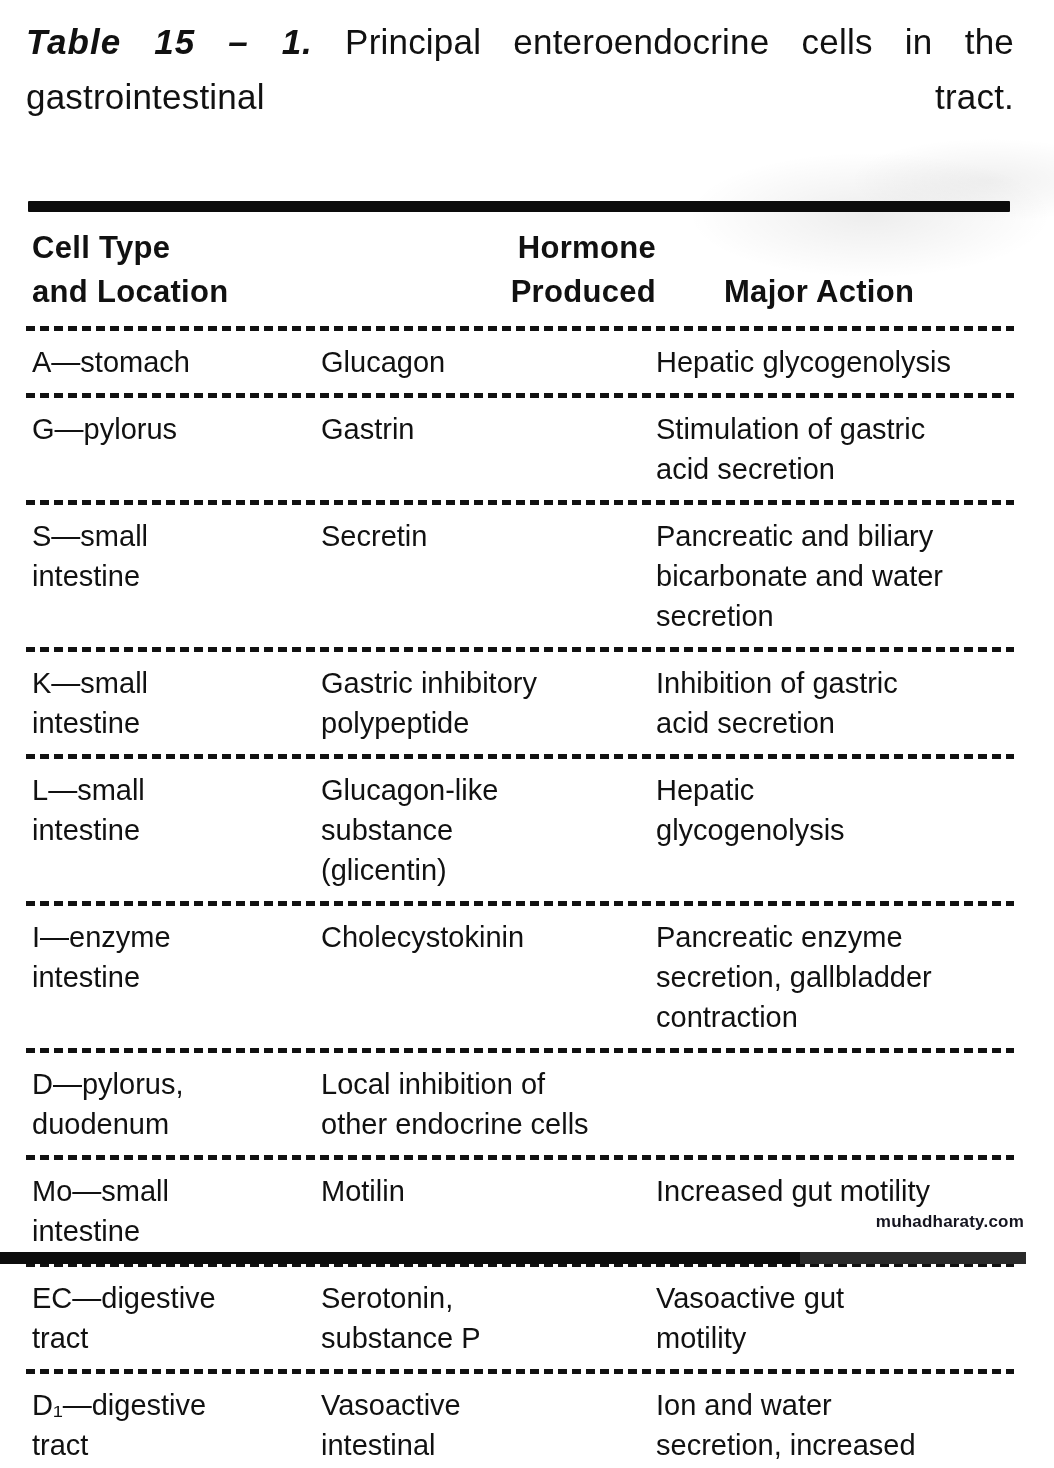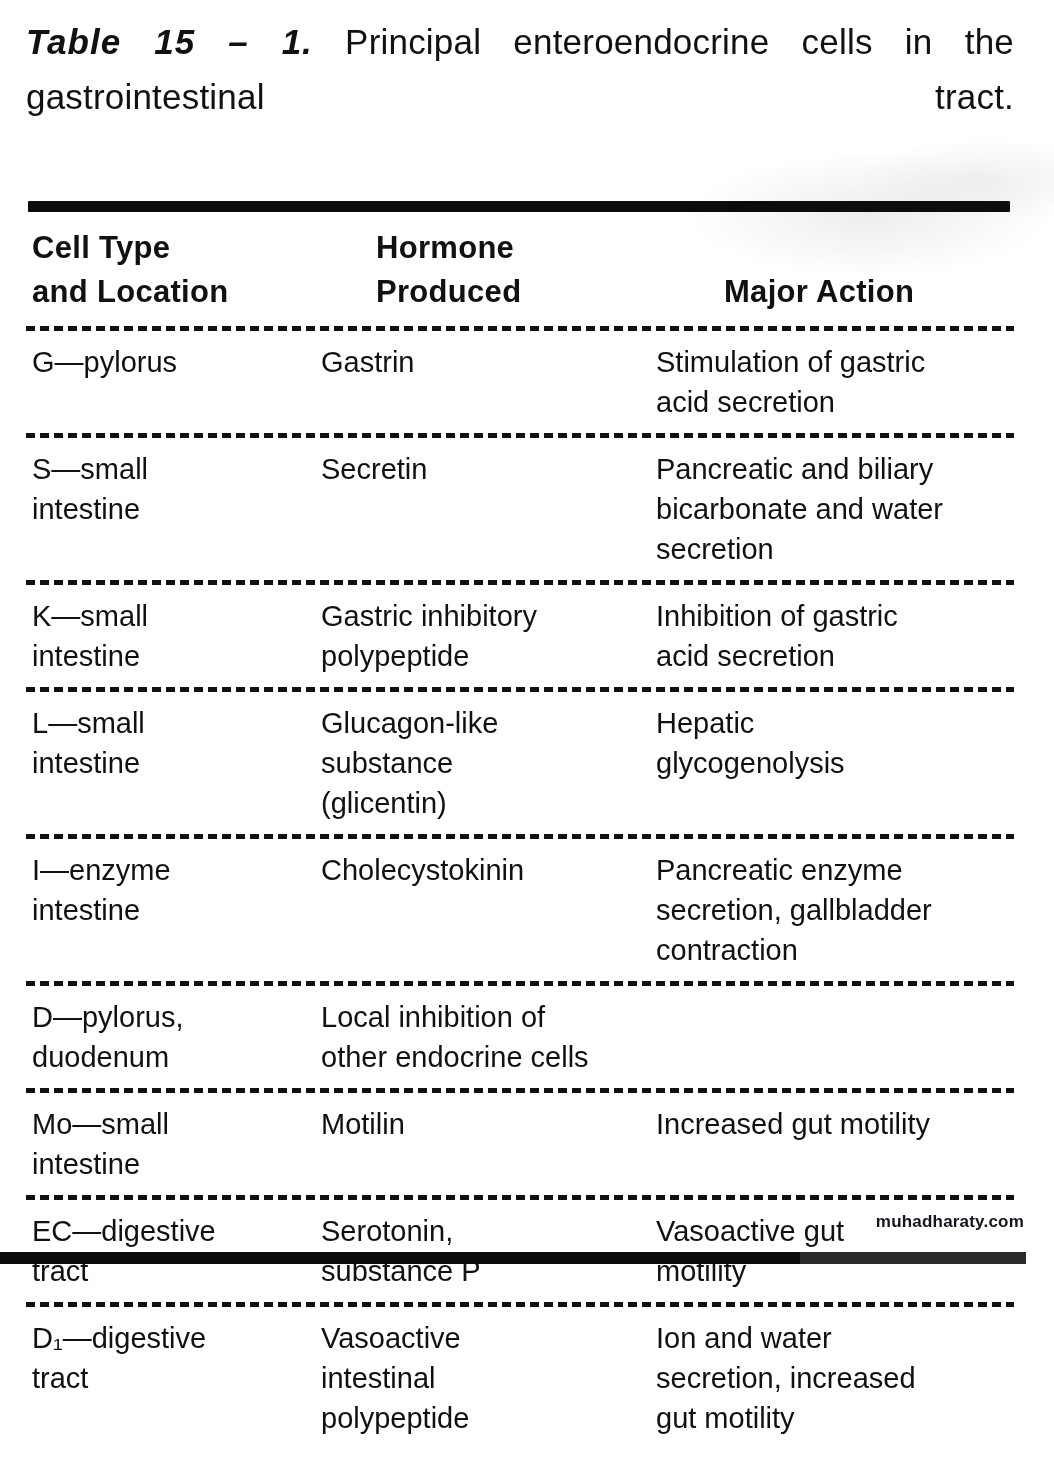--- a/index.html
+++ b/index.html
@@ -71,21 +71,21 @@
   
   .header-row {
     padding: 14px 0 12px 0;
     display: flex;
     align-items: flex-end;
     font-weight: bold;
     font-size: 31px;
     line-height: 44px;
     letter-spacing: 0.3px;
   }
-  .header-row .col2 { padding-left: 55px; }
+  .header-row .col2 { padding-left: 55px; text-align: right; }
   .header-row .col3 { padding-left: 68px; }
 
   
   .row-content {
     padding: 11px 0 11px 0;
     font-size: 29px;
     line-height: 40px;
   }
 
   
@@ -112,20 +112,28 @@
     <div class="header-row">
       <div class="col col1">Cell Type
 and Location</div>
       <div class="col col2">Hormone
 Produced</div>
       <div class="col col3">Major Action</div>
     </div>
 
     <div id="rows">
 
+        <div class="row">
+          <div class="dashed"></div>
+          <div class="grid row-content">
+            <div class="col col1">A—stomach</div>
+            <div class="col col2">Glucagon</div>
+            <div class="col col3">Hepatic glycogenolysis</div>
+          </div>
+        </div>
 
         <div class="row">
           <div class="dashed"></div>
           <div class="grid row-content">
             <div class="col col1">G—pylorus</div>
             <div class="col col2">Gastrin</div>
             <div class="col col3">Stimulation of gastric
 acid secretion</div>
           </div>
         </div>

